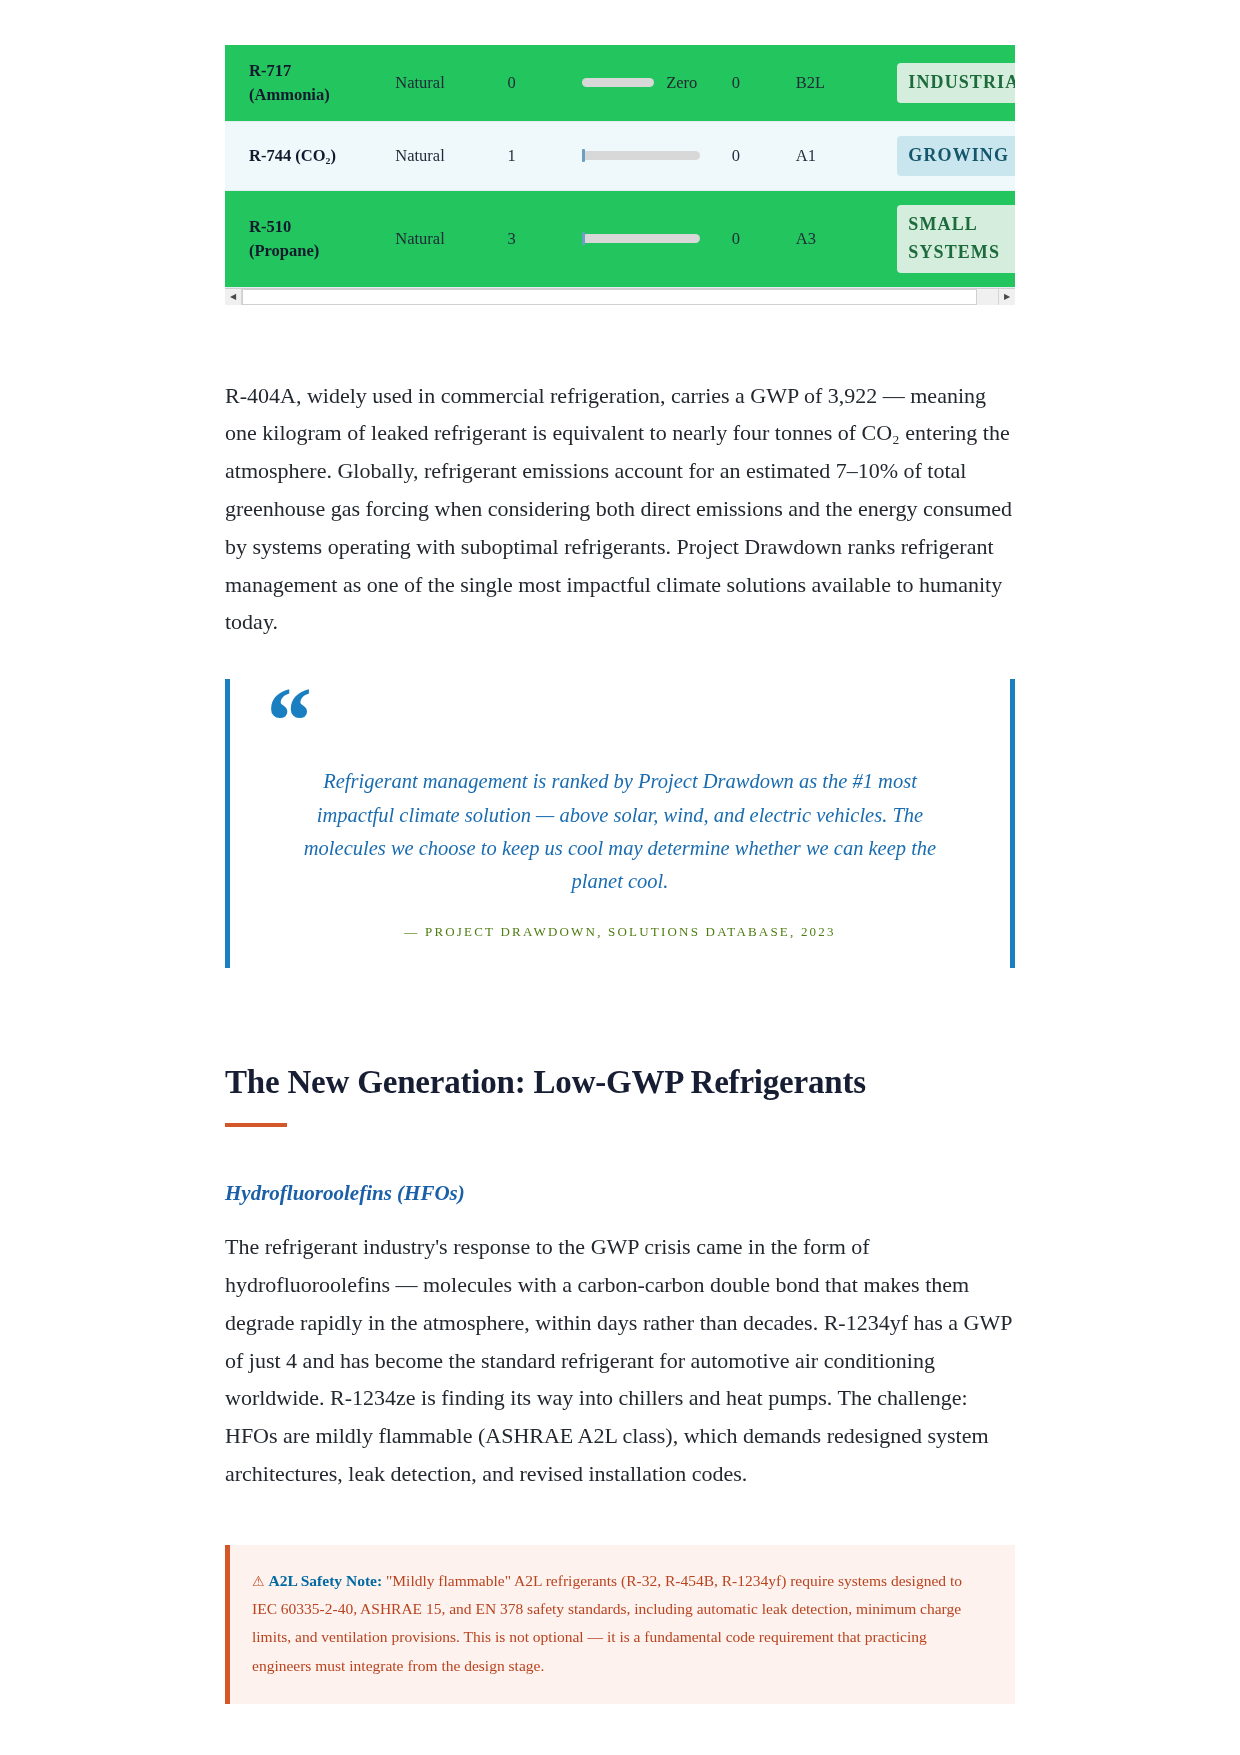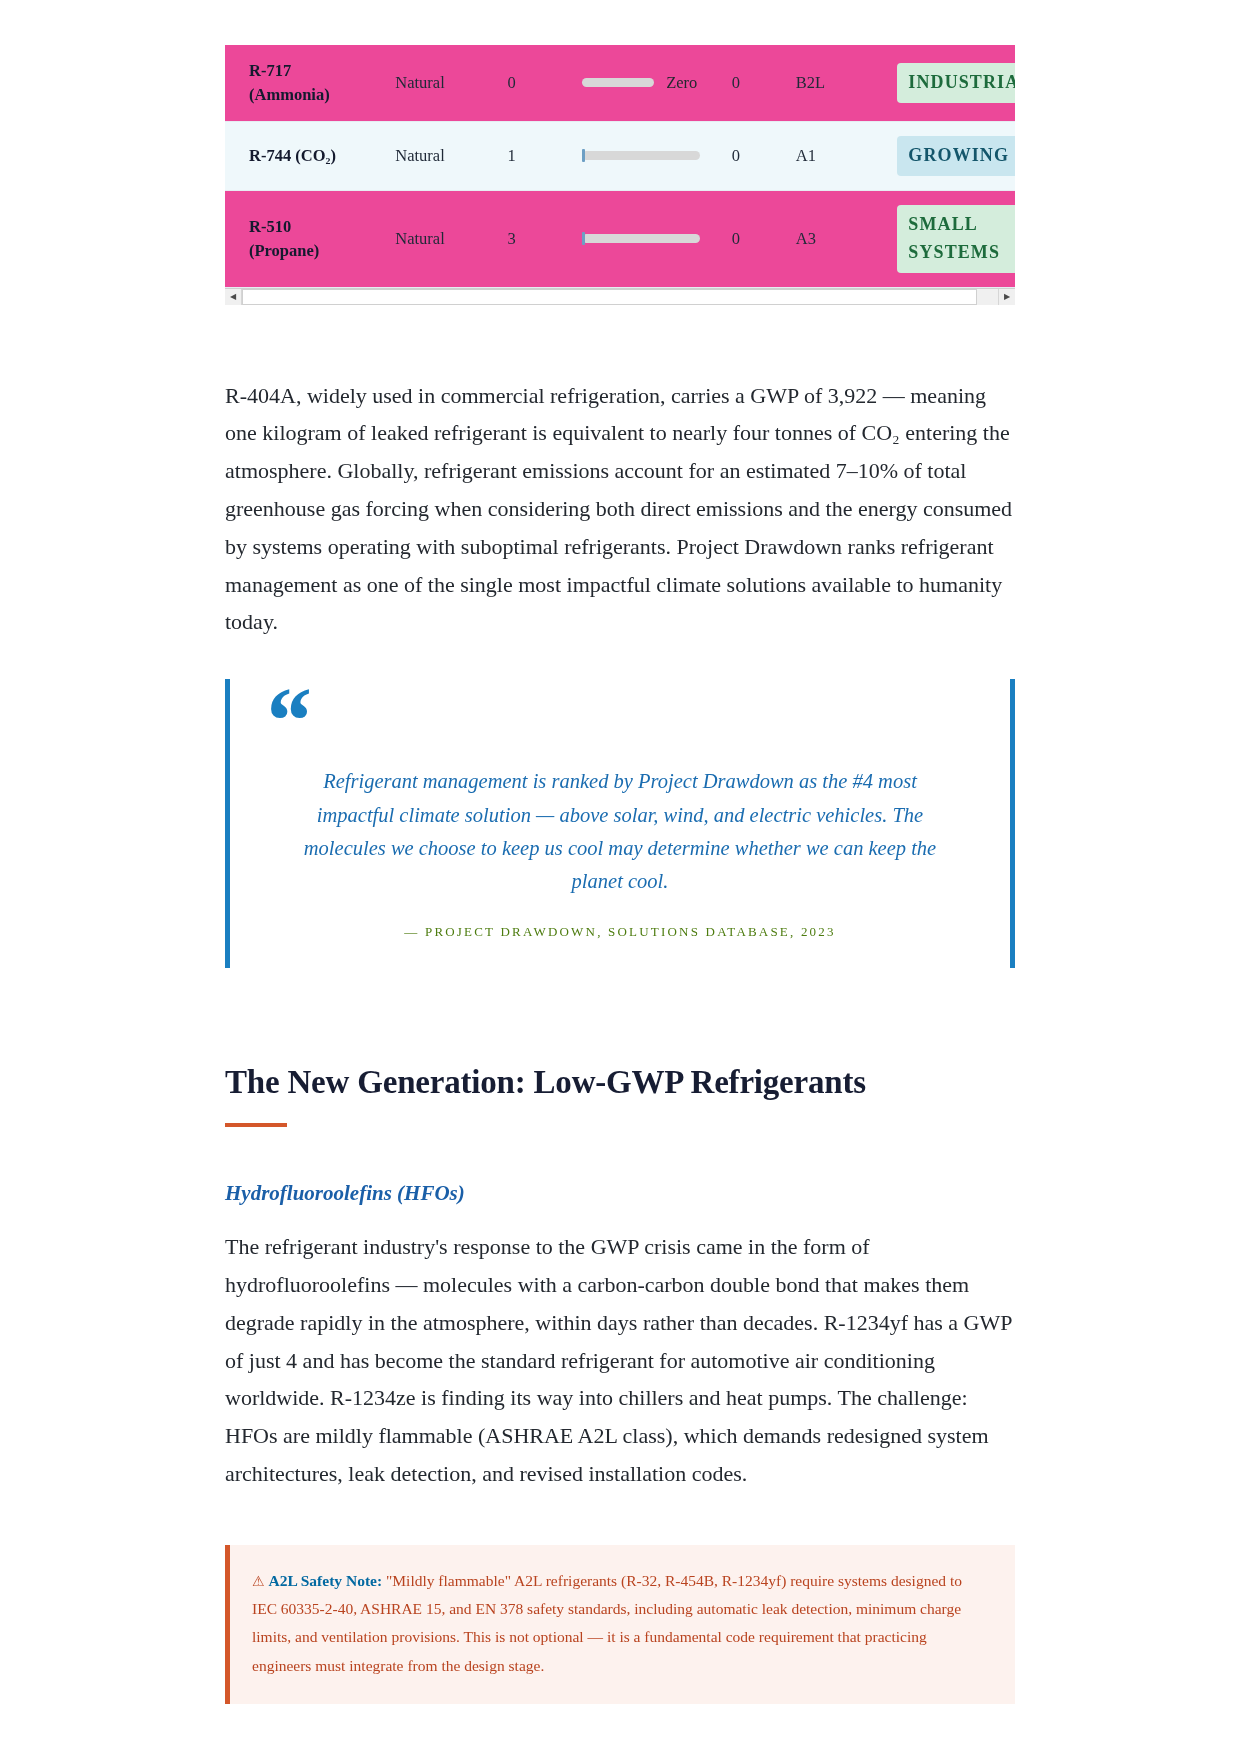--- a/index.html
+++ b/index.html
@@ -24,21 +24,21 @@
     margin: 0 auto;
     padding-top: 0;
   }
 
   
   .table-scroll {
     width: 790px;
     margin: 0 auto;
     position: relative;
     overflow: hidden;
-    background: #ec4899;
+    background: #22c55e;
   }
   table.reftable {
     border-collapse: collapse;
     width: 860px;
     table-layout: fixed;
     font-size: 16.5px;
   }
   table.reftable td {
     padding: 14px 10px;
     vertical-align: middle;
@@ -290,21 +290,21 @@
   </div>
 
   <div class="content">
 
     <div class="gap-after-table"></div>
 
     <p class="body">R-404A, widely used in commercial refrigeration, carries a GWP of 3,922 — meaning one kilogram of leaked refrigerant is equivalent to nearly four tonnes of CO₂ entering the atmosphere. Globally, refrigerant emissions account for an estimated 7–10% of total greenhouse gas forcing when considering both direct emissions and the energy consumed by systems operating with suboptimal refrigerants. Project Drawdown ranks refrigerant management as one of the single most impactful climate solutions available to humanity today.</p>
 
     <div class="quote-block">
       <div class="quote-mark">“</div>
-      <p class="quote-text">Refrigerant management is ranked by Project Drawdown as the #4 most impactful climate solution — above solar, wind, and electric vehicles. The molecules we choose to keep us cool may determine whether we can keep the planet cool.</p>
+      <p class="quote-text">Refrigerant management is ranked by Project Drawdown as the #1 most impactful climate solution — above solar, wind, and electric vehicles. The molecules we choose to keep us cool may determine whether we can keep the planet cool.</p>
       <p class="quote-cite">— PROJECT DRAWDOWN, SOLUTIONS DATABASE, 2023</p>
     </div>
 
     <h2 class="section-title">The New Generation: Low-GWP Refrigerants</h2>
     <div class="title-rule"></div>
 
     <h3 class="sub-title">Hydrofluoroolefins (HFOs)</h3>
 
     <p class="body">The refrigerant industry's response to the GWP crisis came in the form of hydrofluoroolefins — molecules with a carbon-carbon double bond that makes them degrade rapidly in the atmosphere, within days rather than decades. R-1234yf has a GWP of just 4 and has become the standard refrigerant for automotive air conditioning worldwide. R-1234ze is finding its way into chillers and heat pumps. The challenge: HFOs are mildly flammable (ASHRAE A2L class), which demands redesigned system architectures, leak detection, and revised installation codes.</p>
 

